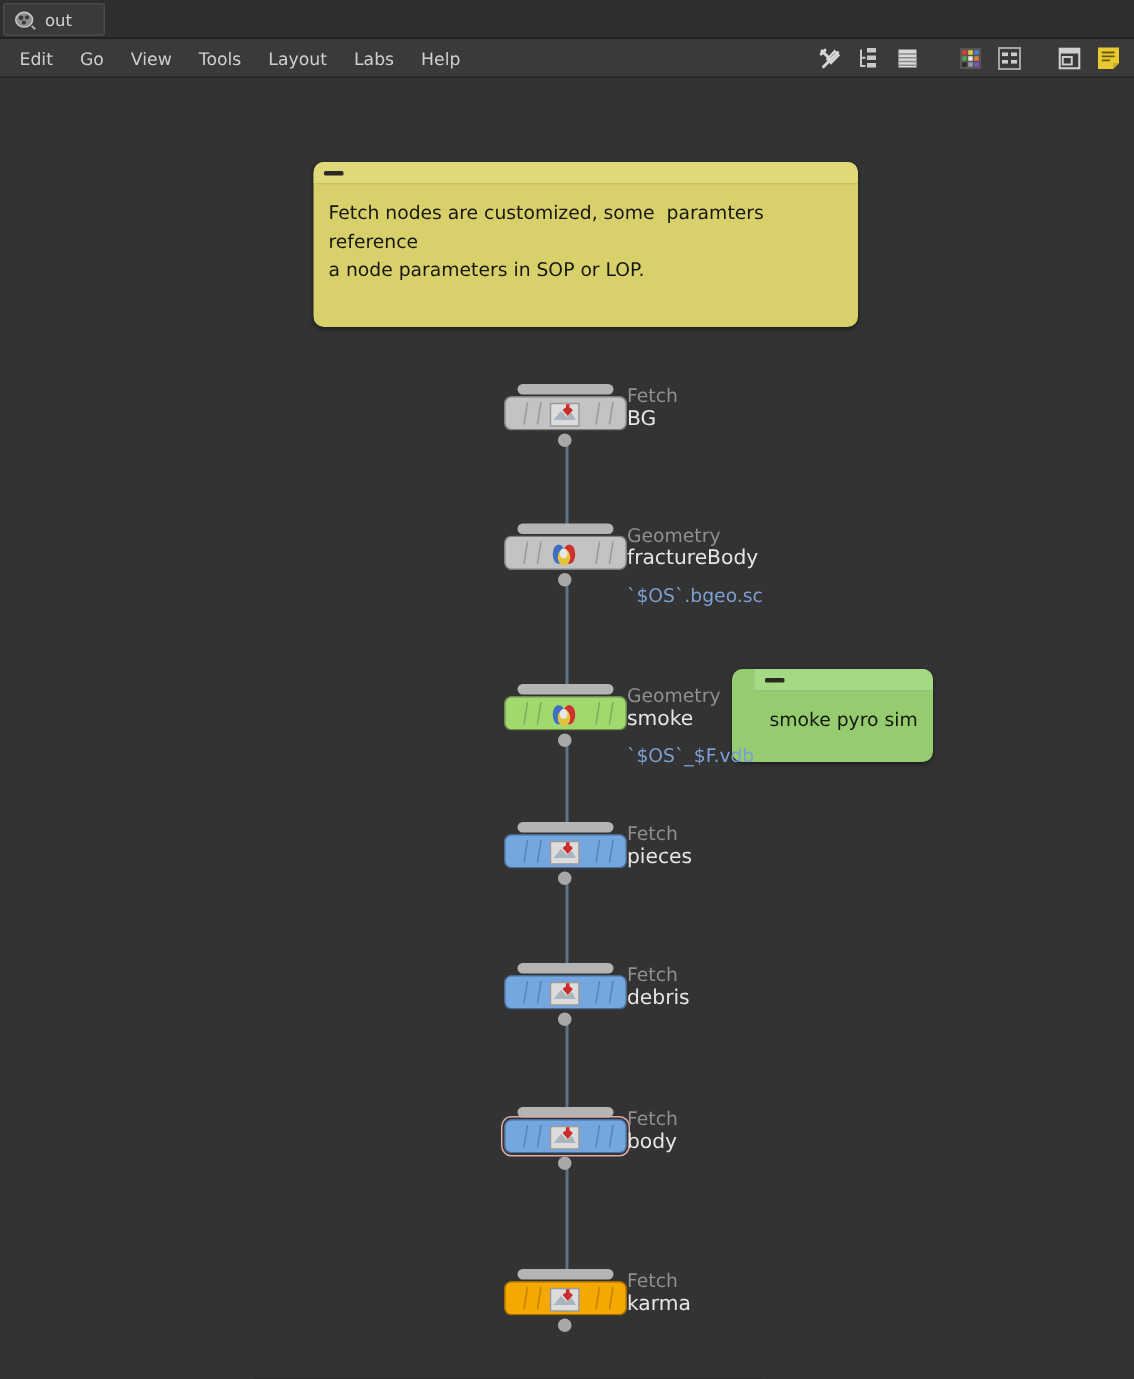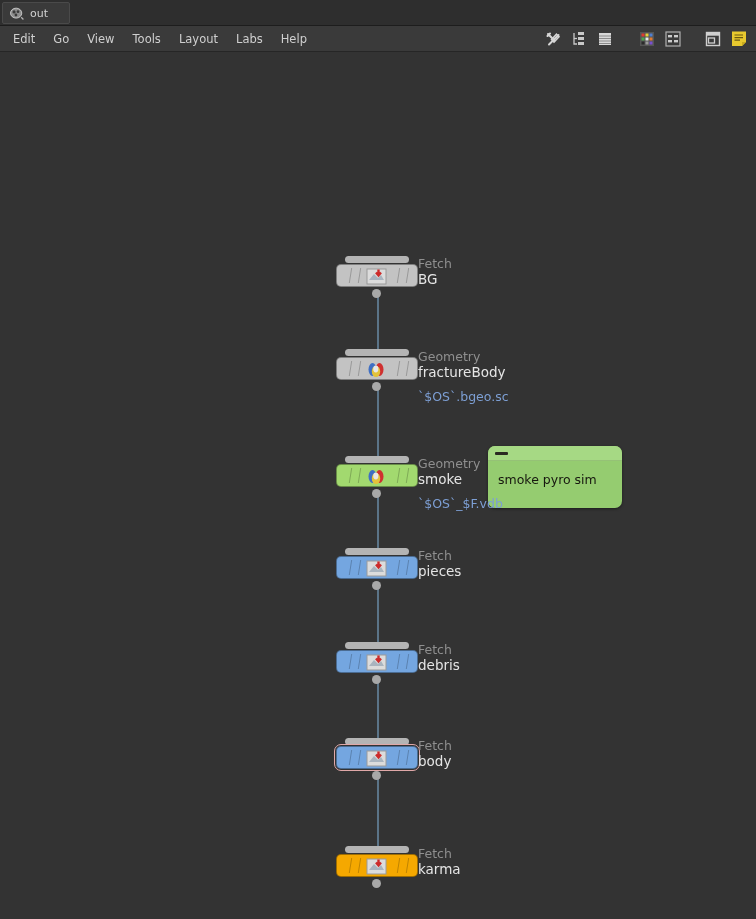--- a/index.html
+++ b/index.html
@@ -114,21 +114,21 @@
   .note-body {
     padding: 9px 10px 8px 10px;
     font-size: 12.5px;
     line-height: 19px;
     color: #17170f;
     white-space: pre-wrap;
   }
 
   .note-yellow  { background: #d8d06a; }
   .note-yellow .note-header { background: #e0d979; }
-  .note-green   { background: #95cc70; }
+  .note-green   { background: #95cc70; padding-left: 15px; }
   .note-green .note-header  { background: #a6d984; }
   .note-blue    { background: #7ba3ce; }
   .note-blue .note-header   { background: #94b5d9; }
 
   
   .wire {
     position: absolute;
     width: 1.5px;
     background: #5b7488;
   }
@@ -319,20 +319,27 @@
 
   <div class="canvas">
 
     <div class="wire" style="left:377px; top:245px; height:57px;"></div>
     <div class="wire" style="left:377px; top:338px; height:71px;"></div>
     <div class="wire" style="left:377px; top:445px; height:56px;"></div>
     <div class="wire" style="left:377px; top:537px; height:58px;"></div>
     <div class="wire" style="left:377px; top:631px; height:60px;"></div>
     <div class="wire" style="left:377px; top:727px; height:72px;"></div>
 
+    <div class="note note-yellow" style="left:209px; top:56px; width:363px; height:110px;">
+      <div class="note-header">
+        <div class="note-collapse"></div>
+      </div>
+      <div class="note-body">Fetch nodes are customized, some  paramters reference
+a node parameters in SOP or LOP.</div>
+    </div>
 
 
     <div class="note note-green" style="left:488px; top:394px; width:134px; height:62px;">
       <div class="note-header">
         <div class="note-collapse"></div>
       </div>
       <div class="note-body">smoke pyro sim</div>
     </div>
 
 

